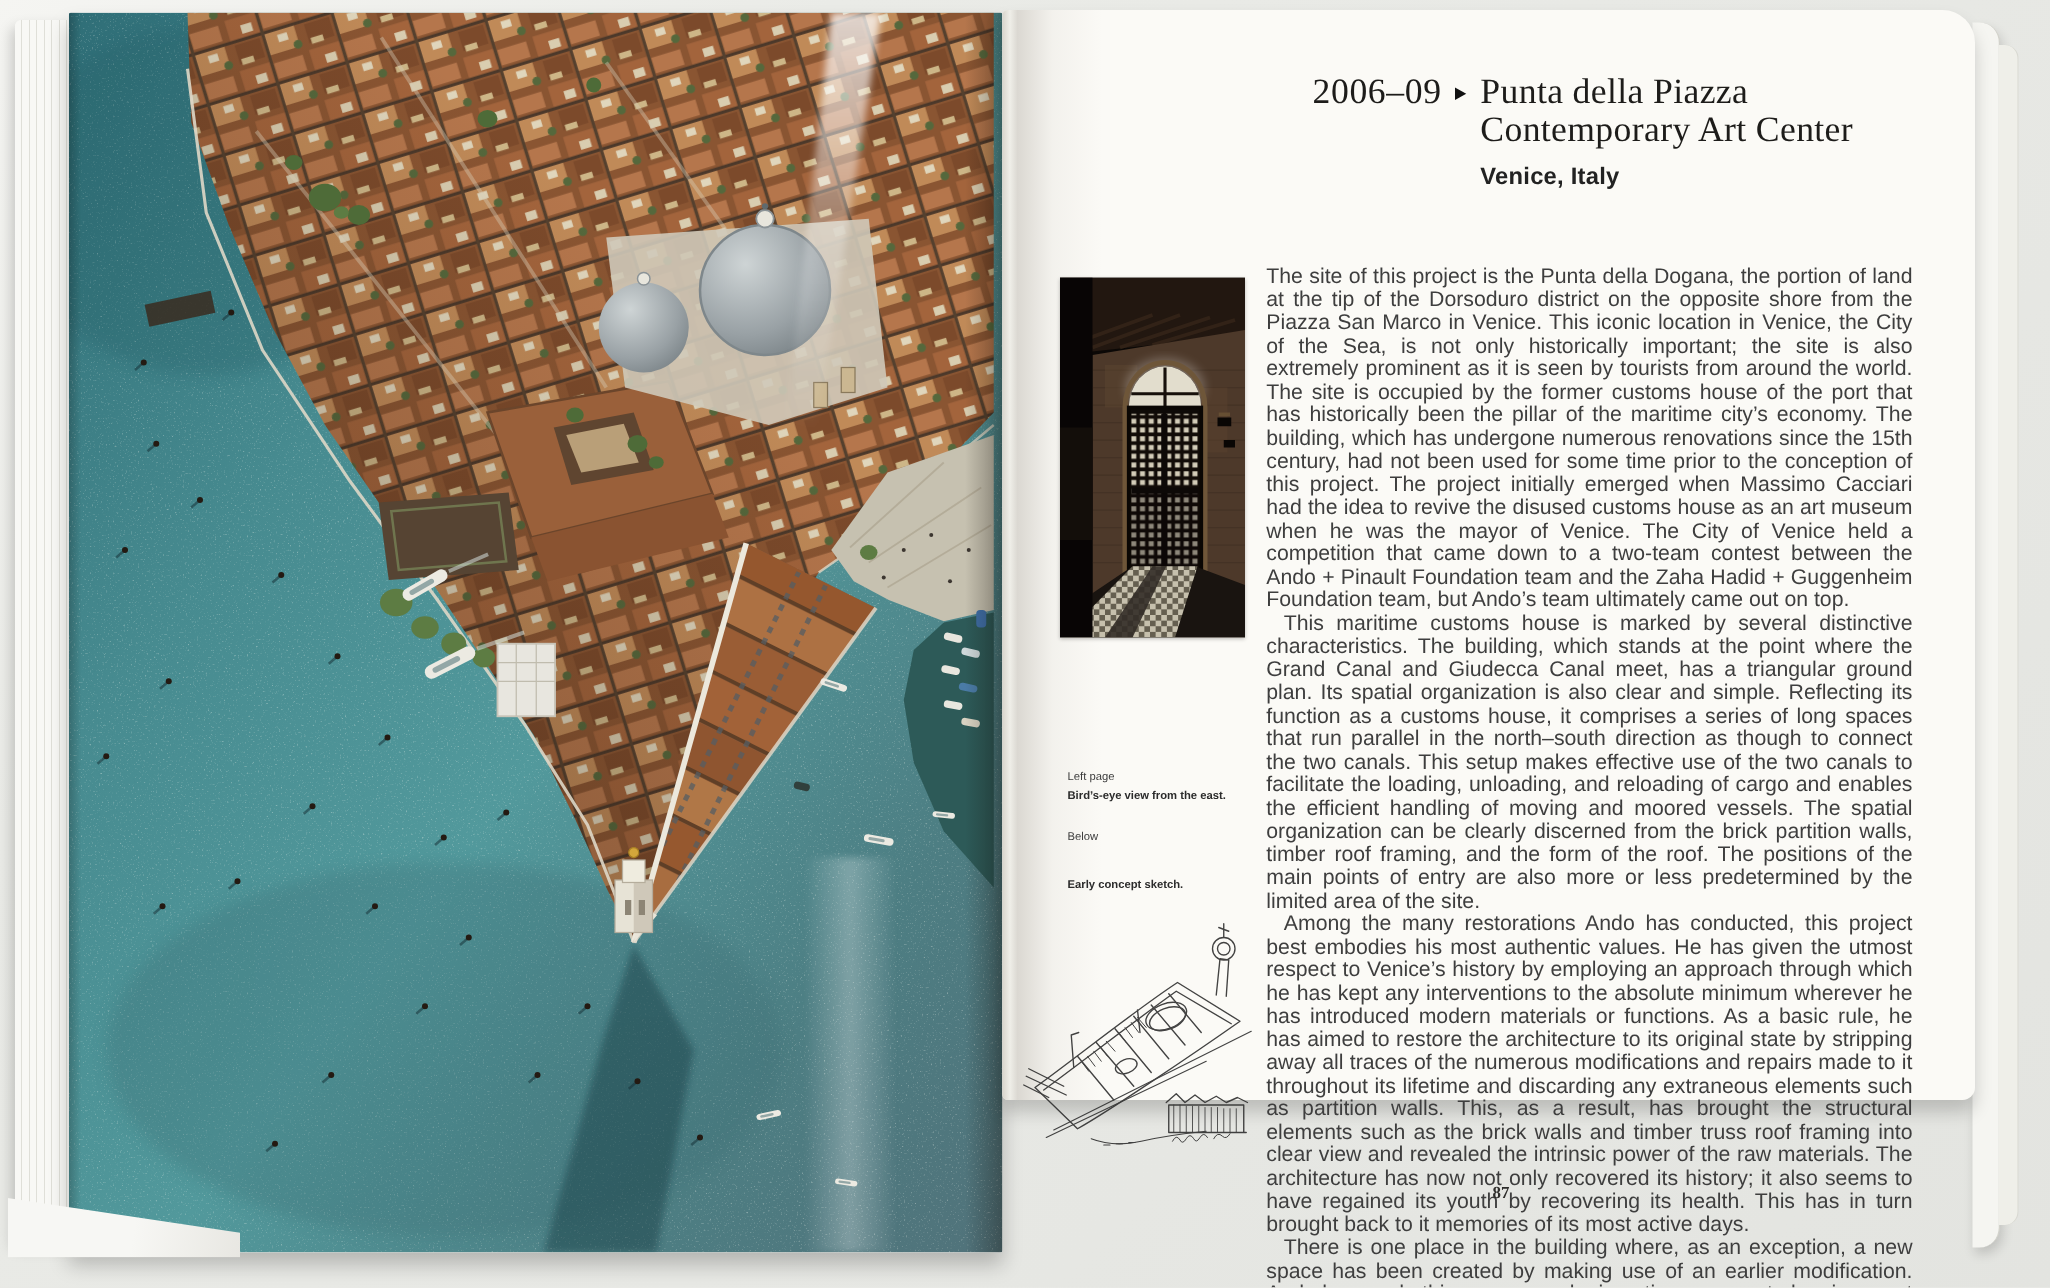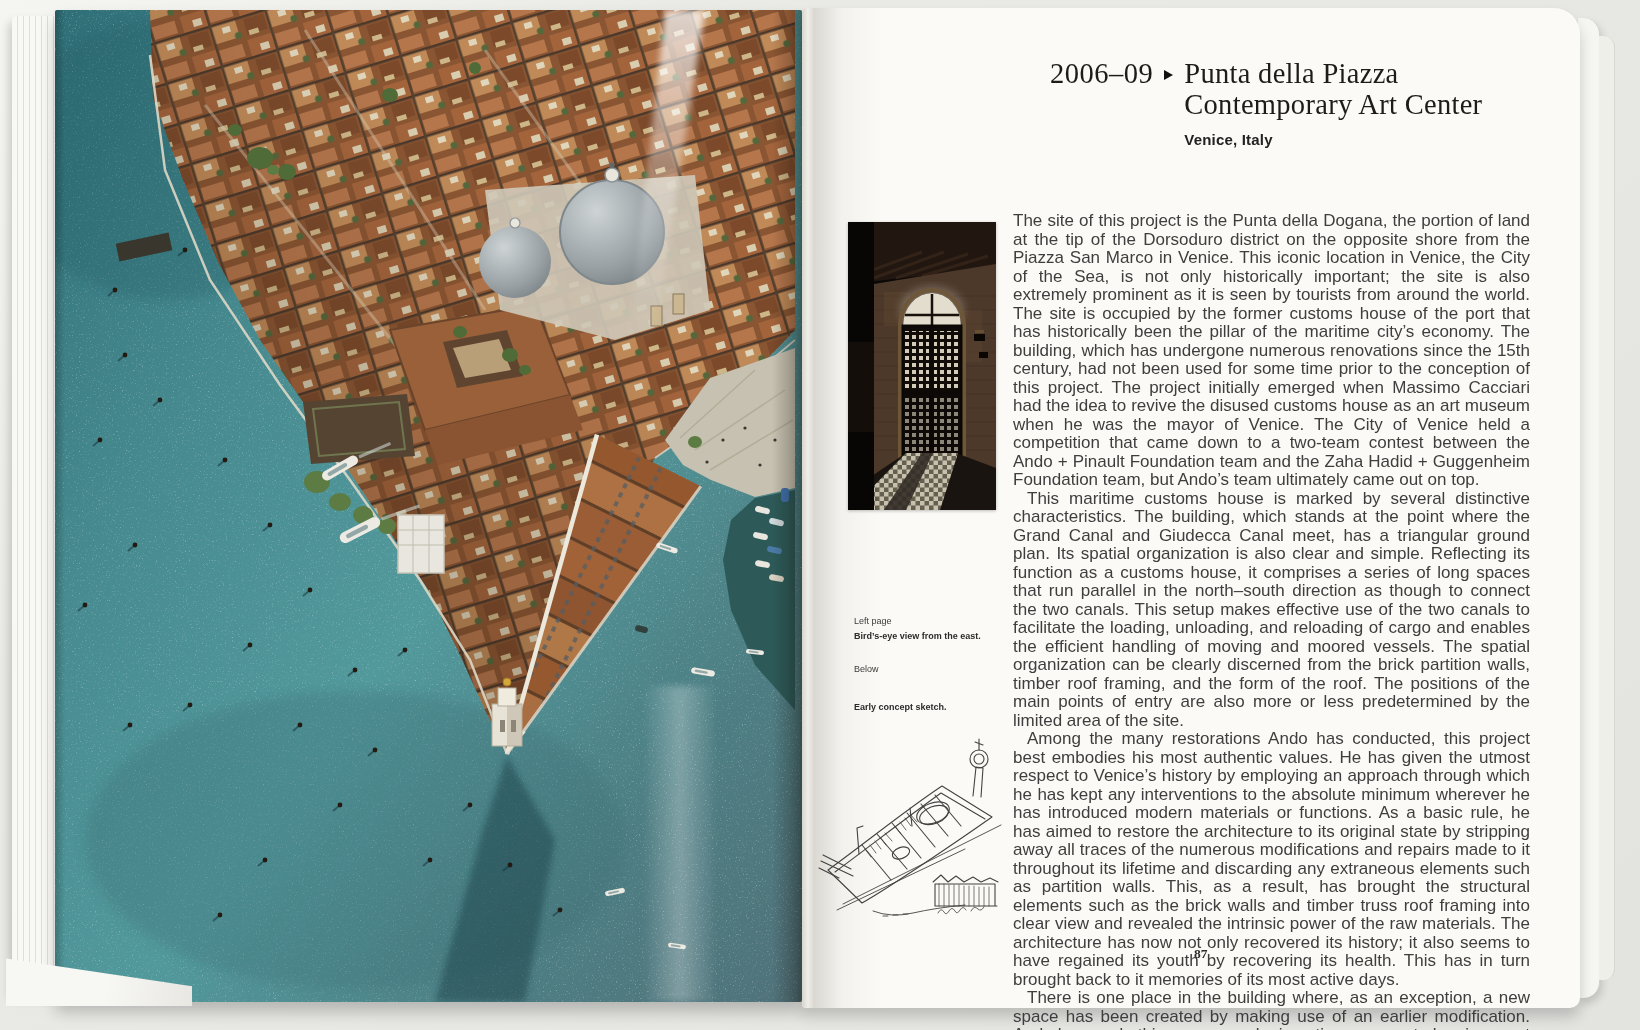--- a/index.html
+++ b/index.html
@@ -23,34 +23,34 @@
     background:linear-gradient(100deg,#f7f7f4 55%,#e8e7e2 100%);
     clip-path:polygon(0 28%,100% 70%,100% 100%,0 100%);
     box-shadow:0 -1px 3px rgba(0,0,0,.12);}
   
   .sheet1{left:1578px;top:18px;width:21px;height:980px;background:#f5f5f1;
     border-right:1px solid #d2d2cb;border-radius:0 16px 16px 0;
     box-shadow:2px 5px 9px rgba(0,0,0,.16);}
   .sheet2{left:1599px;top:36px;width:15px;height:944px;background:#efefe9;
     border-right:1px solid #d8d8d1;border-radius:0 11px 11px 0;}
   
-  .right-page{left:802px;top:8px;width:778px;height:1000px;background:#fbfaf6;
+  .right-page{left:802px;top:8px;width:778px;height:872px;background:#fbfaf6;
     border-radius:4px 26px 10px 4px;box-shadow:0 9px 14px rgba(0,0,0,.18);}
   .gutter-shade{left:0;top:0;width:80px;height:100%;border-radius:4px 0 0 4px;
     background:linear-gradient(90deg,#d8d5cc 0,#efeee8 6px,rgba(90,80,65,.20) 12px,rgba(90,80,65,.05) 40px,rgba(90,80,65,0) 80px);}
   
   .header{left:248px;top:50px;display:flex;align-items:flex-start;gap:11px;
     font-family:"Liberation Serif",serif;color:#1d1c1a;}
   .years{font-size:28.5px;letter-spacing:.5px;line-height:31px;}
   .tri{width:0;height:0;border-left:9px solid #111;border-top:5.5px solid transparent;
     border-bottom:5.5px solid transparent;margin-top:12px;}
   .titles{display:flex;flex-direction:column;}
   .t-line{font-size:28.5px;line-height:31px;letter-spacing:.3px;}
   .loc{margin-top:11px;font-family:"Liberation Sans",sans-serif;font-weight:bold;
-    font-size:15px;color:#222;letter-spacing:.2px;}
+    font-size:19px;color:#222;letter-spacing:.2px;}
   
   .int-photo{left:46px;top:214px;width:148px;height:288px;box-shadow:0 1px 3px rgba(0,0,0,.25);}
   
   .cap{left:52px;width:160px;font-size:9px;line-height:14.2px;color:#2b2b2b;}
   .cap-b{font-weight:bold;}
   .cap-l{font-weight:normal;color:#3c3c3c;}
   .cap1{top:528px;}
   .lbl1{top:606px;} .bold1{top:621px;}
   .lbl2{top:654px;} .bold2{top:692px;}
   

